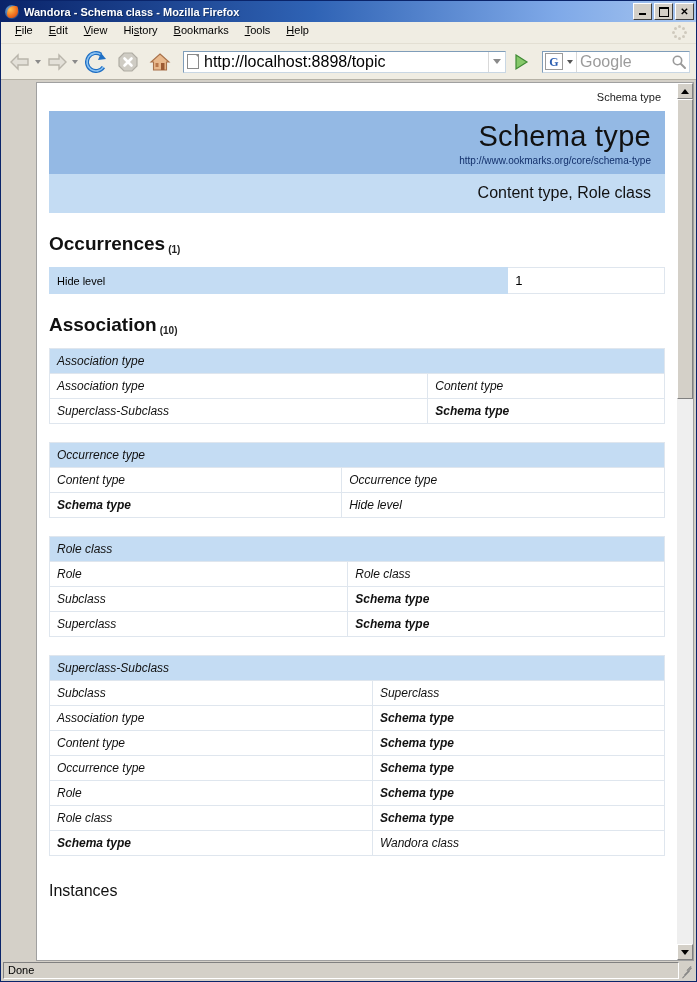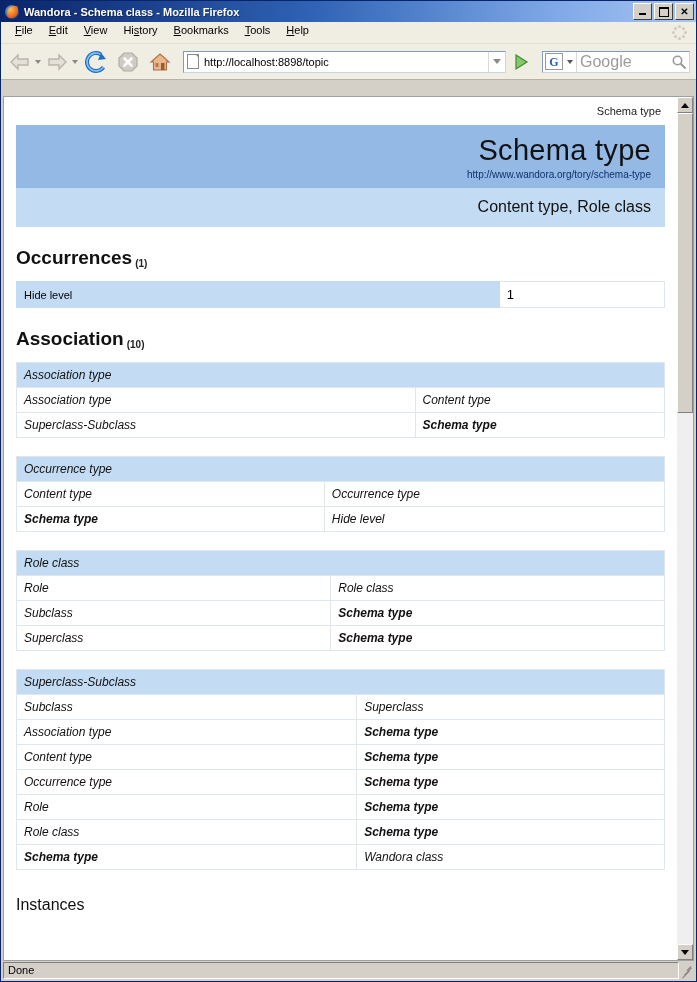--- a/index.html
+++ b/index.html
@@ -172,21 +172,21 @@
     position: relative;
   }
   .doc-glyph::after {
     content:"";
     position:absolute; right:-1px; top:-1px;
     border-left: 4px solid transparent;
     border-top: 4px solid #8a8a8a;
   }
   #url-text {
     flex: 1 1 auto;
-    font-size: 11px;
+    font-size: 16px;
     color: #000;
     white-space: nowrap;
     overflow: hidden;
     padding-left: 2px;
   }
   #url-drop {
     width: 16px; height: 20px;
     border-left: 1px solid #d9d9d9;
     display: flex; align-items: center; justify-content: center;
     flex: 0 0 auto;
@@ -252,23 +252,24 @@
     width: 20px; height: 20px;
     display: flex; align-items: center; justify-content: center;
     flex: 0 0 auto;
   }
 
   
   #content-wrap {
     flex: 1 1 auto;
     display: flex;
     background: #d4d0c8;
-    padding: 16px 2px 0 2px;
+    padding: 2px 2px 0 2px;
     box-sizing: border-box;
     min-height: 0;
+    margin-left: 33px;
   }
   #viewport {
     flex: 1 1 auto;
     background: #ffffff;
     border: 1px solid #a0a0a0;
     border-right: none;
     overflow: hidden;
     position: relative;
     min-width: 0;
   }
@@ -585,21 +586,21 @@
   </div>
 
   <div id="content-wrap">
     <div id="viewport">
       <div id="page">
 
         <div id="breadcrumb">Schema type</div>
 
         <div id="topic-header">
           <h1 id="topic-title">Schema type</h1>
-          <div id="topic-subject">http://www.wandora.org/tory/schema-type</div>
+          <div id="topic-subject">http://www.ookmarks.org/core/schema-type</div>
         </div>
         <div id="topic-classes">Content type, Role class</div>
 
         <h2 class="section">
           <span>Occurrences</span><span class="count">(1)</span>
         </h2>
 
         <table class="occ">
           <colgroup>
               <col style="width:74.5%">

